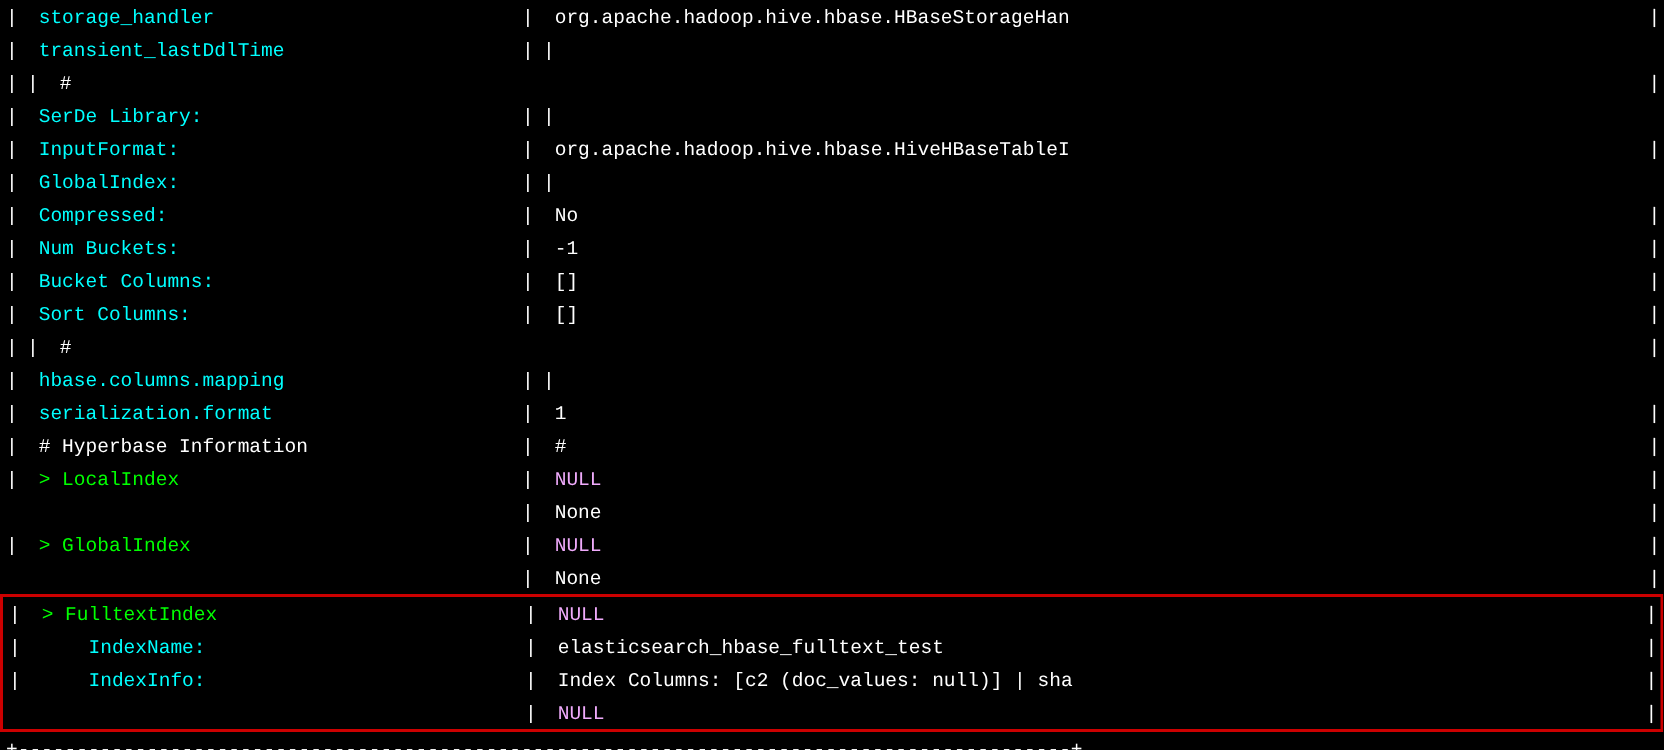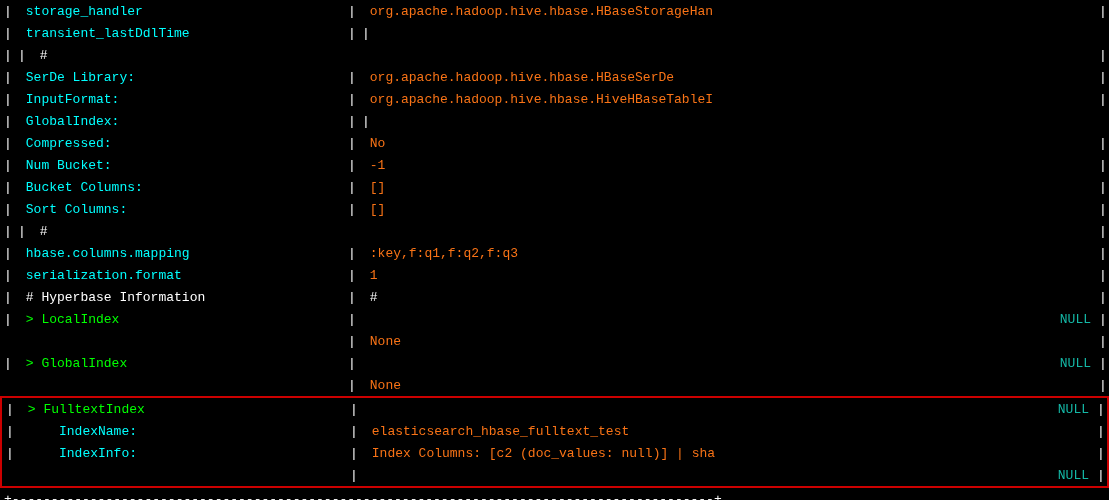--- a/index.html
+++ b/index.html
@@ -52,24 +52,24 @@
       overflow: hidden;
     }
     .col-end {
       color: #fff;
       width: 14px;
       flex-shrink: 0;
     }
 
     
     .cyan { color: #00ffff; }
-    .yellow { color: #f97316; }
+    .yellow { color: #ffffff; }
     .white { color: #ffffff; }
     .green { color: #00ff00; }
-    .orange { color: #14b8a6; text-align: right; }
+    .orange { color: #f0abfc; }
 
     .row-highlighted-box {
       border: 2px solid #cc0000;
       margin: 0;
     }
   </style>
 </head>
 <body>
 
 <div class="terminal">
@@ -90,21 +90,20 @@
       <div class="row">
         <span class="cell col-pipe white">|</span>
         <span class="cell col-sep white">|</span>
         <span class="cell col-value white"> #</span>
         <span class="cell col-end white">|</span>
       </div>
       <div class="row">
         <span class="cell col-pipe white">|</span>
         <span class="cell col-name cyan"> SerDe Library:</span>
         <span class="cell col-sep white">|</span>
-        <span class="cell col-value yellow"> org.apache.hadoop.hive.hbase.HBaseSerDe</span>
         <span class="cell col-end white">|</span>
       </div>
       <div class="row">
         <span class="cell col-pipe white">|</span>
         <span class="cell col-name cyan"> InputFormat:</span>
         <span class="cell col-sep white">|</span>
         <span class="cell col-value yellow"> org.apache.hadoop.hive.hbase.HiveHBaseTableI</span>
         <span class="cell col-end white">|</span>
       </div>
       <div class="row">
@@ -115,21 +114,21 @@
       </div>
       <div class="row">
         <span class="cell col-pipe white">|</span>
         <span class="cell col-name cyan"> Compressed:</span>
         <span class="cell col-sep white">|</span>
         <span class="cell col-value yellow"> No</span>
         <span class="cell col-end white">|</span>
       </div>
       <div class="row">
         <span class="cell col-pipe white">|</span>
-        <span class="cell col-name cyan"> Num Bucket:</span>
+        <span class="cell col-name cyan"> Num Buckets:</span>
         <span class="cell col-sep white">|</span>
         <span class="cell col-value yellow"> -1</span>
         <span class="cell col-end white">|</span>
       </div>
       <div class="row">
         <span class="cell col-pipe white">|</span>
         <span class="cell col-name cyan"> Bucket Columns:</span>
         <span class="cell col-sep white">|</span>
         <span class="cell col-value yellow"> []</span>
         <span class="cell col-end white">|</span>
@@ -144,21 +143,20 @@
       <div class="row">
         <span class="cell col-pipe white">|</span>
         <span class="cell col-sep white">|</span>
         <span class="cell col-value white"> #</span>
         <span class="cell col-end white">|</span>
       </div>
       <div class="row">
         <span class="cell col-pipe white">|</span>
         <span class="cell col-name cyan"> hbase.columns.mapping</span>
         <span class="cell col-sep white">|</span>
-        <span class="cell col-value yellow"> :key,f:q1,f:q2,f:q3</span>
         <span class="cell col-end white">|</span>
       </div>
       <div class="row">
         <span class="cell col-pipe white">|</span>
         <span class="cell col-name cyan"> serialization.format</span>
         <span class="cell col-sep white">|</span>
         <span class="cell col-value yellow"> 1</span>
         <span class="cell col-end white">|</span>
       </div>
       <div class="row">

